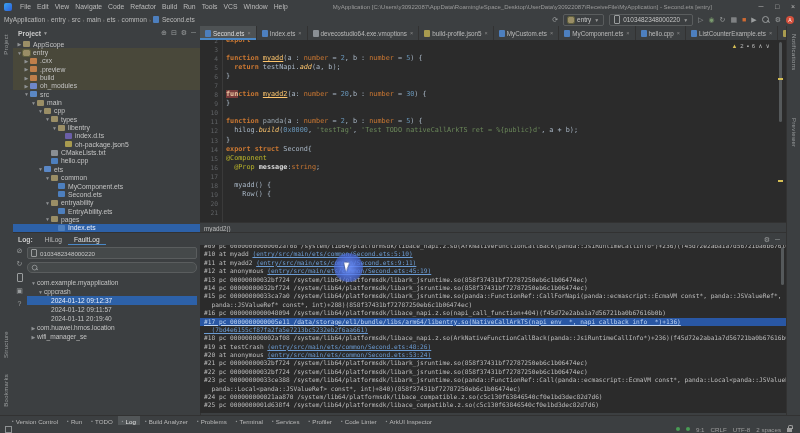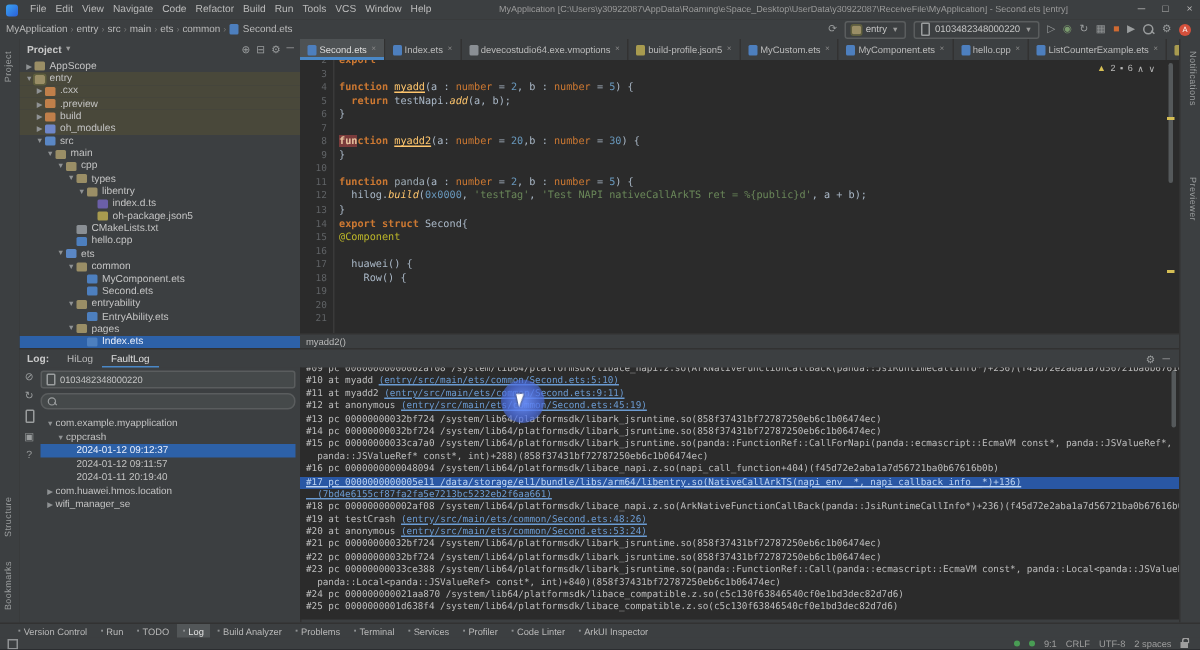--- a/index.html
+++ b/index.html
@@ -395,26 +395,27 @@
         <div class="cline" style="margin-top: -4px;"><span class="c-kw">export</span></div>
         <div class="cline"></div>
         <div class="cline"><span class="c-kw">function </span><span class="c-fnu">myadd</span><span class="c-pl">(a : </span><span class="c-kw2">number</span><span class="c-pl"> = </span><span class="c-num">2</span><span class="c-pl">, b : </span><span class="c-kw2">number</span><span class="c-pl"> = </span><span class="c-num">5</span><span class="c-pl">) {</span></div>
         <div class="cline"><span class="c-pl">  </span><span class="c-kw">return </span><span class="c-pl">testNapi</span><span class="c-pl">.</span><span class="c-call">add</span><span class="c-pl">(a, b);</span></div>
         <div class="cline"><span class="c-pl">}</span></div>
         <div class="cline"></div>
         <div class="cline"><span class="c-kwbm">fun</span><span class="c-kw">ction </span><span class="c-fnu">myadd2</span><span class="c-pl">(a: </span><span class="c-kw2">number</span><span class="c-pl"> = </span><span class="c-num">20</span><span class="c-pl">,b : </span><span class="c-kw2">number</span><span class="c-pl"> = </span><span class="c-num">30</span><span class="c-pl">) {</span></div>
         <div class="cline"><span class="c-pl">}</span></div>
         <div class="cline"></div>
         <div class="cline"><span class="c-kw">function </span><span class="c-dim">panda</span><span class="c-pl">(a : </span><span class="c-kw2">number</span><span class="c-pl"> = </span><span class="c-num">2</span><span class="c-pl">, b : </span><span class="c-kw2">number</span><span class="c-pl"> = </span><span class="c-num">5</span><span class="c-pl">) {</span></div>
-        <div class="cline"><span class="c-pl">  hilog.</span><span class="c-call">build</span><span class="c-pl">(</span><span class="c-num">0x0000</span><span class="c-pl">, </span><span class="c-str">'testTag'</span><span class="c-pl">, </span><span class="c-str">'Test NAPI nativeCallArkTS ret = %{public}d'</span><span class="c-pl">, a + b);</span></div>
+        <div class="cline"><span class="c-pl">  hilog.</span><span class="c-call">build</span><span class="c-pl">(</span><span class="c-num">0x0000</span><span class="c-pl">, </span><span class="c-str">'testTag'</span><span class="c-pl">, </span><span class="c-str">'Test TODO nativeCallArkTS ret = %{public}d'</span><span class="c-pl">, a + b);</span></div>
         <div class="cline"><span class="c-pl">}</span></div>
         <div class="cline"><span class="c-kw">export struct </span><span class="c-pl">Second</span><span class="c-pl">{</span></div>
         <div class="cline"><span class="c-ann">@Component</span></div>
+        <div class="cline"><span class="c-pl">  </span><span class="c-ann">@Prop </span><span class="c-fld">message</span><span class="c-pl">:</span><span class="c-kw2">string</span><span class="c-pl">;</span></div>
         <div class="cline"></div>
-        <div class="cline"><span class="c-pl">  huawei() {</span></div>
+        <div class="cline"><span class="c-pl">  myadd() {</span></div>
         <div class="cline"><span class="c-pl">    Row() {</span></div>
       </div>
     <div id="inspect">
       <span class="warn">▲</span>
         <span>2</span>
       <span>▪</span>
         <span>6</span>
       <span>∧</span>
       <span>∨</span>
     </div>

